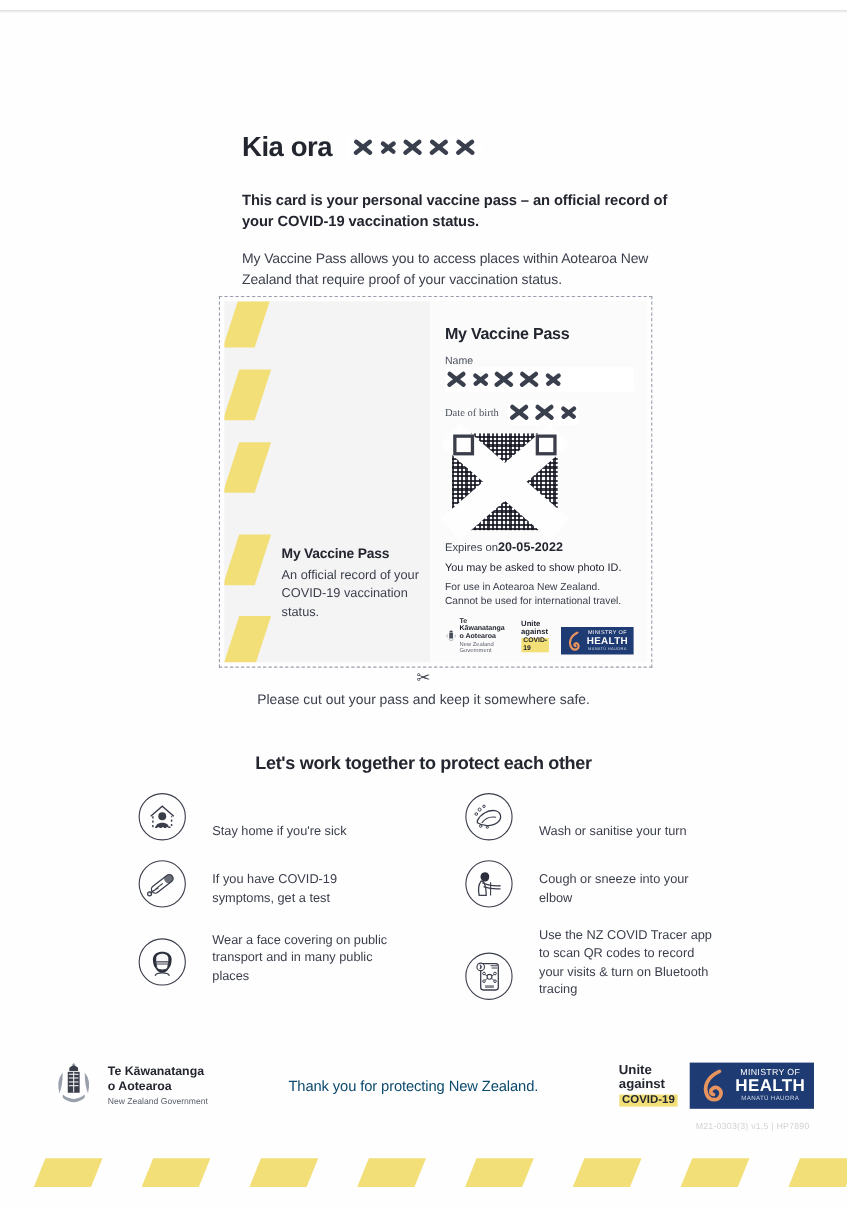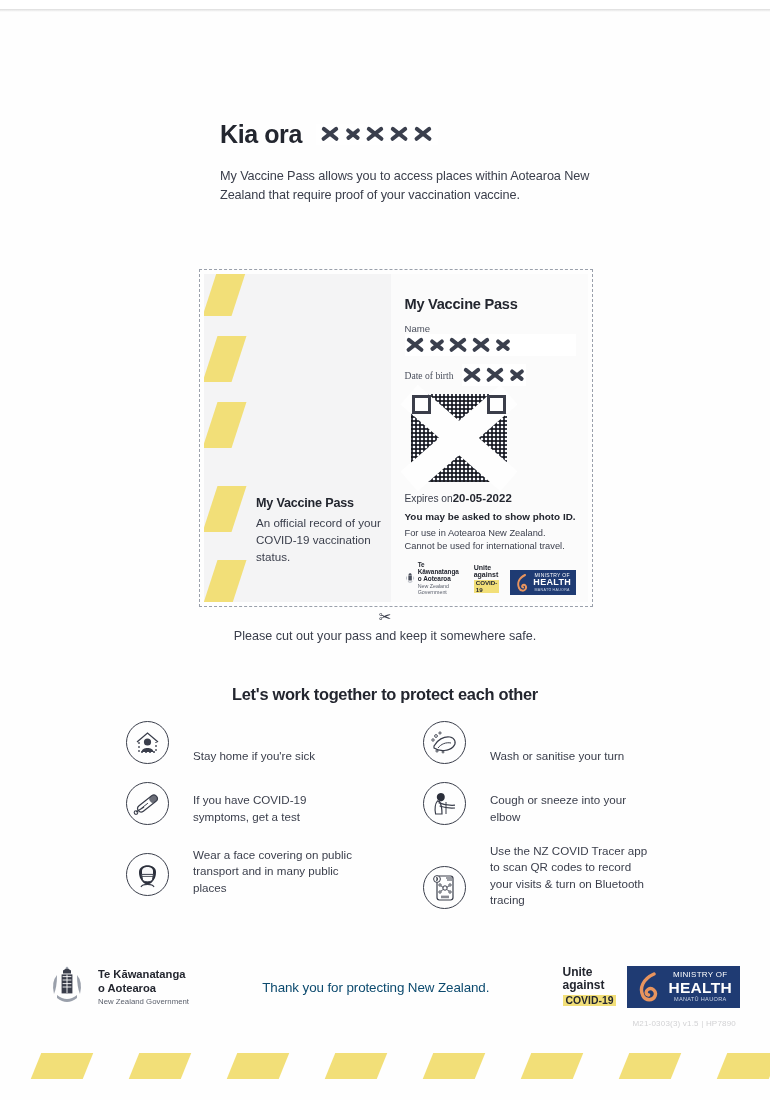--- a/index.html
+++ b/index.html
@@ -218,21 +218,20 @@
     align-items: baseline;
     gap: 0;
     margin-top: 10px;
   }
   .expires-label { font-size: 10.2px; color: #3a3e4b; }
   .expires-value { font-size: 11.4px; font-weight: bold; color: #23262f; letter-spacing: 0.1px; }
   .photo-id {
     margin-top: 7px;
     font-size: 9.9px;
     color: #23262f;
-    font-weight: bold;
   }
   .fineprint {
     margin-top: 5px;
     font-size: 9.3px;
     line-height: 1.35;
     color: #3a3e4b;
   }
 
   
   .logo-row {
@@ -408,21 +407,22 @@
     <div class="kia-ora-row">
       <span class="kia-ora">Kia ora</span>
       <span class="redact-row">
         <span class="xmark"></span>
         <span class="xmark small"></span>
         <span class="xmark"></span>
         <span class="xmark"></span>
         <span class="xmark"></span>
       </span>
     </div>
-    <div class="sub">My Vaccine Pass allows you to access places within Aotearoa New Zealand that require proof of your vaccination vaccine.</div>
+    <div class="lead">This card is your personal vaccine pass – an official record of your COVID-19 vaccination status.</div>
+    <div class="sub">My Vaccine Pass allows you to access places within Aotearoa New Zealand that require proof of your vaccination status.</div>
   </div>
 
   <div class="cutout">
     <div class="card">
 
       <div class="card-left">
         <div class="stripe" style="top:-4px;"></div>
         <div class="stripe" style="top:62px;"></div>
         <div class="stripe" style="top:128px;"></div>
         <div class="stripe" style="top:212px;"></div>

